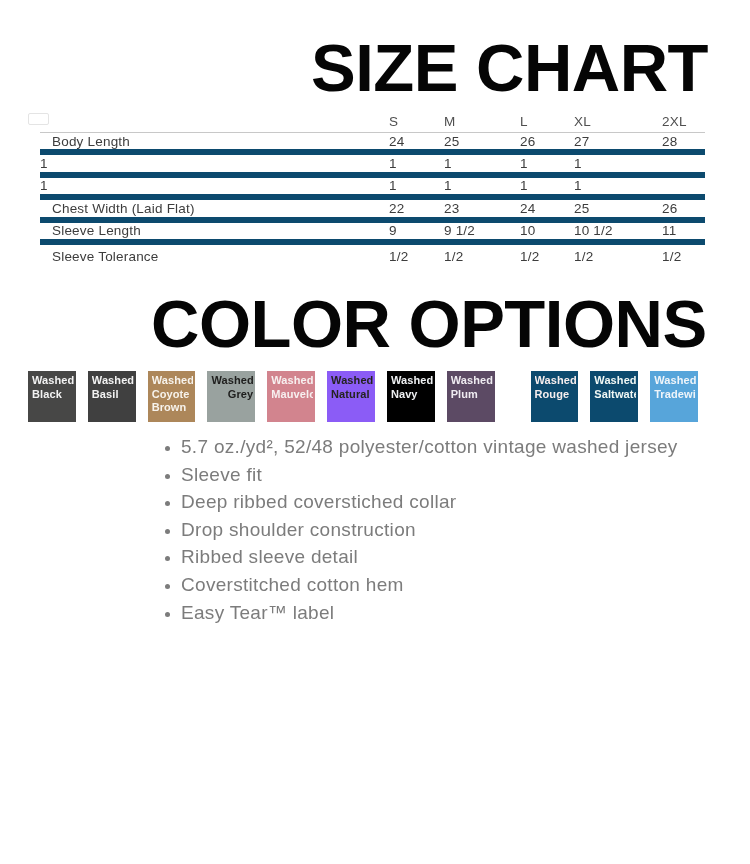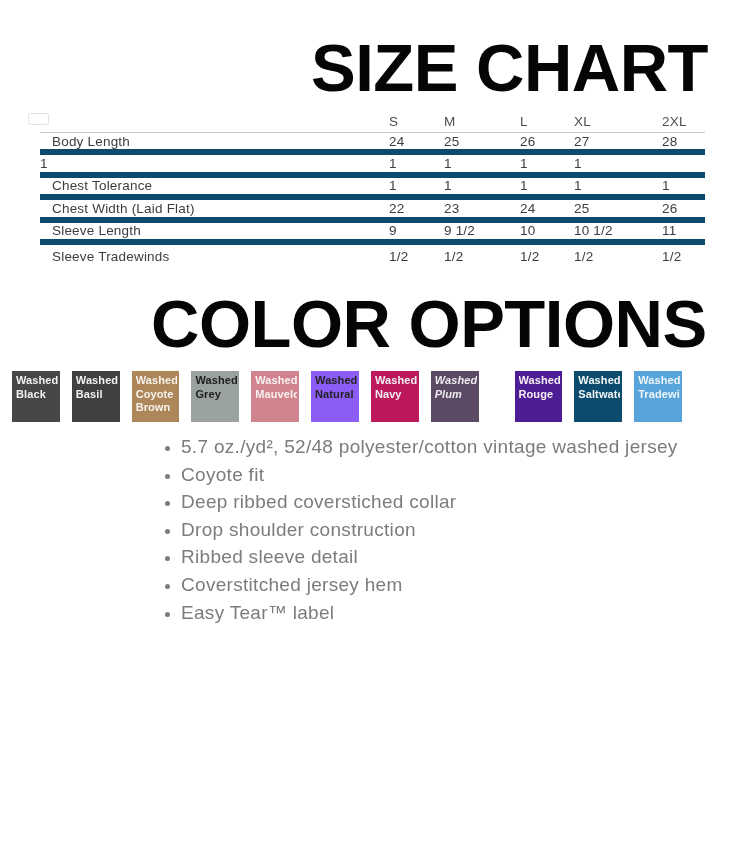--- a/index.html
+++ b/index.html
@@ -20,21 +20,21 @@
   
   .size-table { position:absolute; left:40px; top:111px; width:665px;
                 font-size:13.5px; color:#3d3d3d; letter-spacing:0.2px; }
   .t-row { display:grid; grid-template-columns:349px 55px 76px 54px 88px 1fr;
            align-items:center; height:22.4px; border-bottom:6px solid #0c4a6e; }
   .t-row.header { height:22px; color:#4f4f4f; border-bottom:1px solid #c8c8c8; }
   .t-row:last-child { border-bottom:none; }
   .t-row .label { padding-left:12px; }
 
   
-  .swatch-strip { position:absolute; left:12px; top:371px; width:670px; height:51px;
+  .swatch-strip { position:absolute; left:28px; top:371px; width:670px; height:51px;
                   display:flex; gap:12px; }
   .swatch { flex:1 1 0; overflow:hidden; padding:3px 2px 0 4px;
             font-size:11px; font-weight:bold; line-height:13.5px; letter-spacing:0.1px; }
   .swatch .swatch-label { display:block; overflow:hidden; }
 
   
   .features { position:absolute; left:156px; top:433px; list-style:disc;
               padding-left:25px; font-size:19px; line-height:27.6px;
               color:#7c7c7c; letter-spacing:0.3px; }
   .features li::marker { font-size:15px; }
@@ -66,21 +66,20 @@
       <div>28</div>
     </div>
     <div class="t-row">
       <div>1</div>
       <div>1</div>
       <div>1</div>
       <div>1</div>
       <div>1</div>
     </div>
     <div class="t-row">
-      <div class="label">Chest Tolerance</div>
       <div>1</div>
       <div>1</div>
       <div>1</div>
       <div>1</div>
       <div>1</div>
     </div>
     <div class="t-row">
       <div class="label">Chest Width (Laid Flat)</div>
       <div>22</div>
       <div>23</div>
@@ -90,70 +89,70 @@
     </div>
     <div class="t-row">
       <div class="label">Sleeve Length</div>
       <div>9</div>
       <div>9 1/2</div>
       <div>10</div>
       <div>10 1/2</div>
       <div>11</div>
     </div>
     <div class="t-row">
-      <div class="label">Sleeve Tradewinds</div>
+      <div class="label">Sleeve Tolerance</div>
       <div>1/2</div>
       <div>1/2</div>
       <div>1/2</div>
       <div>1/2</div>
       <div>1/2</div>
     </div>
   </div>
 
   <h1 id="color-options-title" class="big-heading">COLOR OPTIONS</h1>
 
   <div class="swatch-strip">
     <div class="swatch" style="background: rgb(71, 71, 70); color: rgb(242, 242, 242);">
       <span class="swatch-label">Washed Black</span>
     </div>
     <div class="swatch" style="background: #404040; color: rgb(242, 242, 242);">
       <span class="swatch-label">Washed Basil</span>
     </div>
     <div class="swatch" style="background: rgb(173, 135, 90); color: rgb(247, 243, 236);">
       <span class="swatch-label">Washed Coyote Brown</span>
     </div>
-    <div class="swatch" style="background: rgb(153, 162, 159); color: rgb(32, 32, 31);">
+    <div class="swatch" style="background: rgb(153, 162, 159); color: rgb(32, 32, 31); text-align: right;">
       <span class="swatch-label">Washed Grey</span>
     </div>
     <div class="swatch" style="background: rgb(210, 132, 142); color: rgb(247, 240, 240);">
       <span class="swatch-label">Washed Mauvelous</span>
     </div>
     <div class="swatch" style="background: #8b5cf6; color: rgb(36, 35, 31);">
       <span class="swatch-label">Washed Natural</span>
     </div>
-    <div class="swatch" style="background: #be185d; color: rgb(238, 240, 242);">
+    <div class="swatch" style="background: #000000; color: rgb(238, 240, 242);">
       <span class="swatch-label">Washed Navy</span>
     </div>
-    <div class="swatch" style="background: rgb(92, 74, 100); color: rgb(239, 236, 241); font-style: italic;">
+    <div class="swatch" style="background: rgb(92, 74, 100); color: rgb(239, 236, 241);">
       <span class="swatch-label">Washed Plum</span>
     </div>
-    <div class="swatch" style="background: #4c1d95; color: rgb(246, 238, 238); margin-left: 24px;">
+    <div class="swatch" style="background: #0c4a6e; color: rgb(246, 238, 238); margin-left: 24px;">
       <span class="swatch-label">Washed Rouge</span>
     </div>
     <div class="swatch" style="background: #0c4a6e; color: rgb(241, 248, 245);">
       <span class="swatch-label">Washed Saltwater</span>
     </div>
     <div class="swatch" style="background: rgb(87, 165, 218); color: rgb(239, 245, 250);">
       <span class="swatch-label">Washed Tradewinds</span>
     </div>
   </div>
 
   <ul class="features">
     <li>5.7 oz./yd², 52/48 polyester/cotton vintage washed jersey</li>
-    <li>Coyote fit</li>
+    <li>Sleeve fit</li>
     <li>Deep ribbed coverstiched collar</li>
     <li>Drop shoulder construction</li>
     <li>Ribbed sleeve detail</li>
-    <li>Coverstitched jersey hem</li>
+    <li>Coverstitched cotton hem</li>
     <li>Easy Tear™ label</li>
   </ul>
 
 </div>
 
 </body></html>

